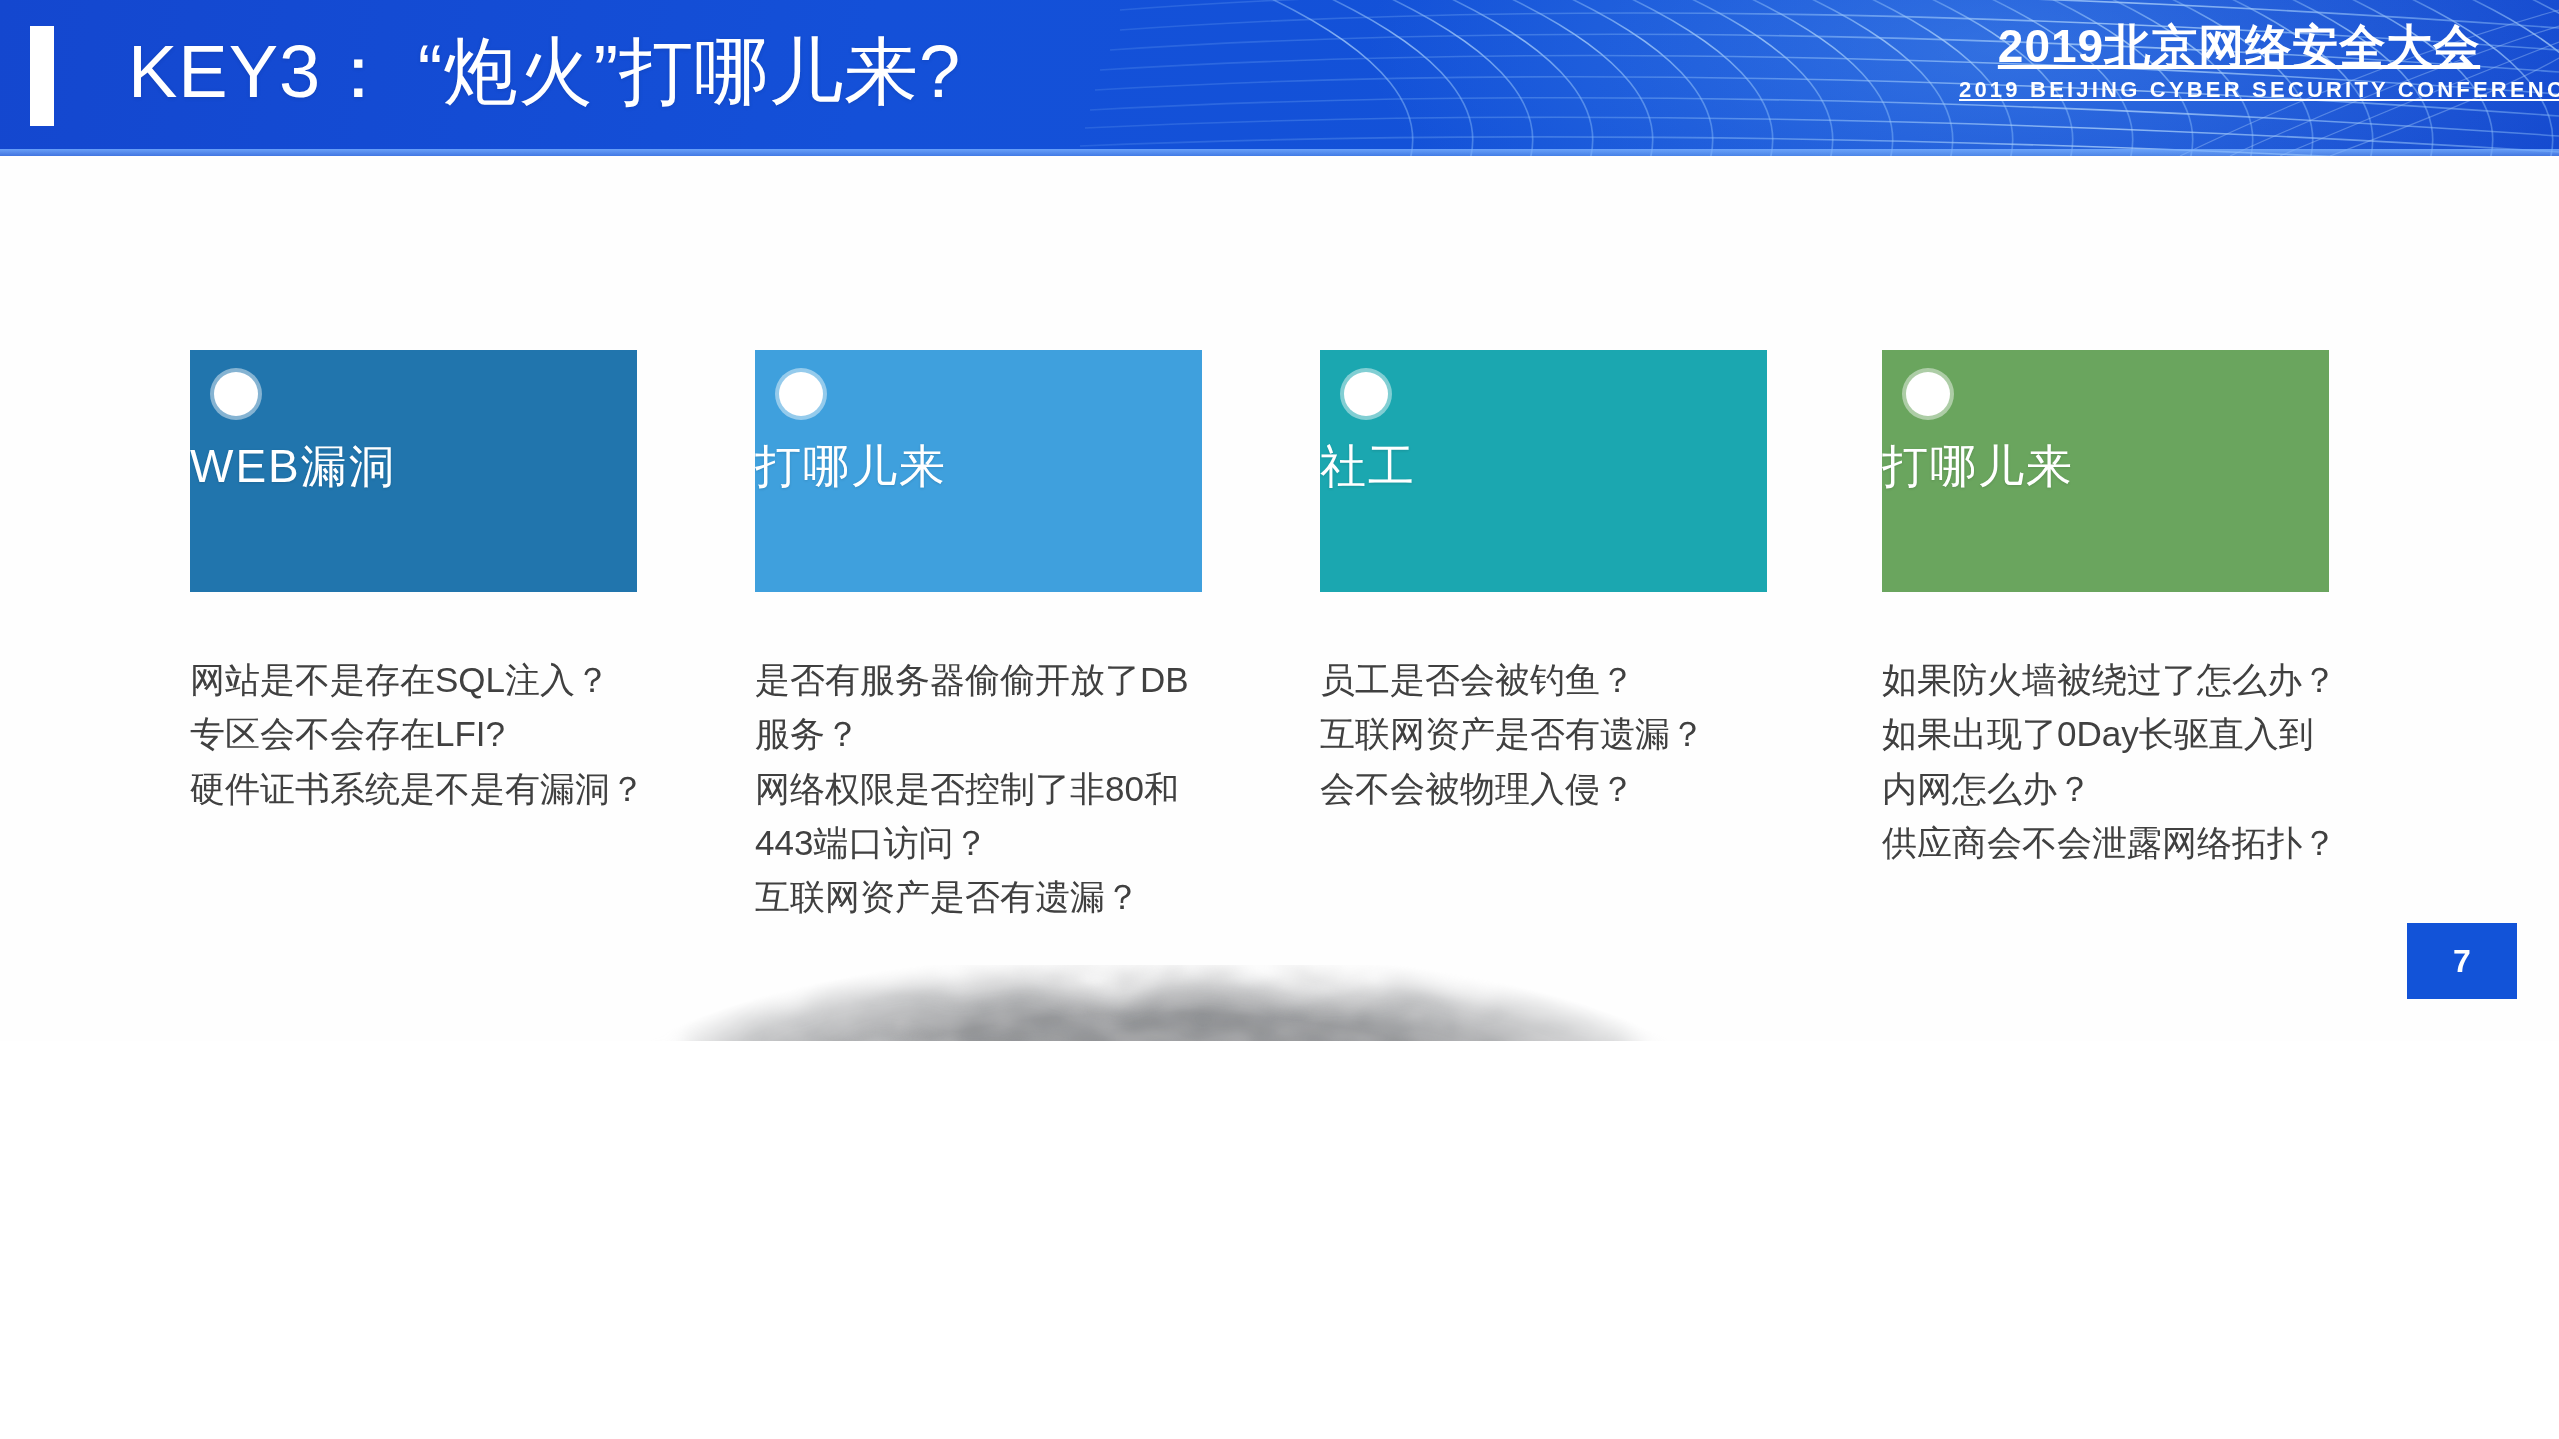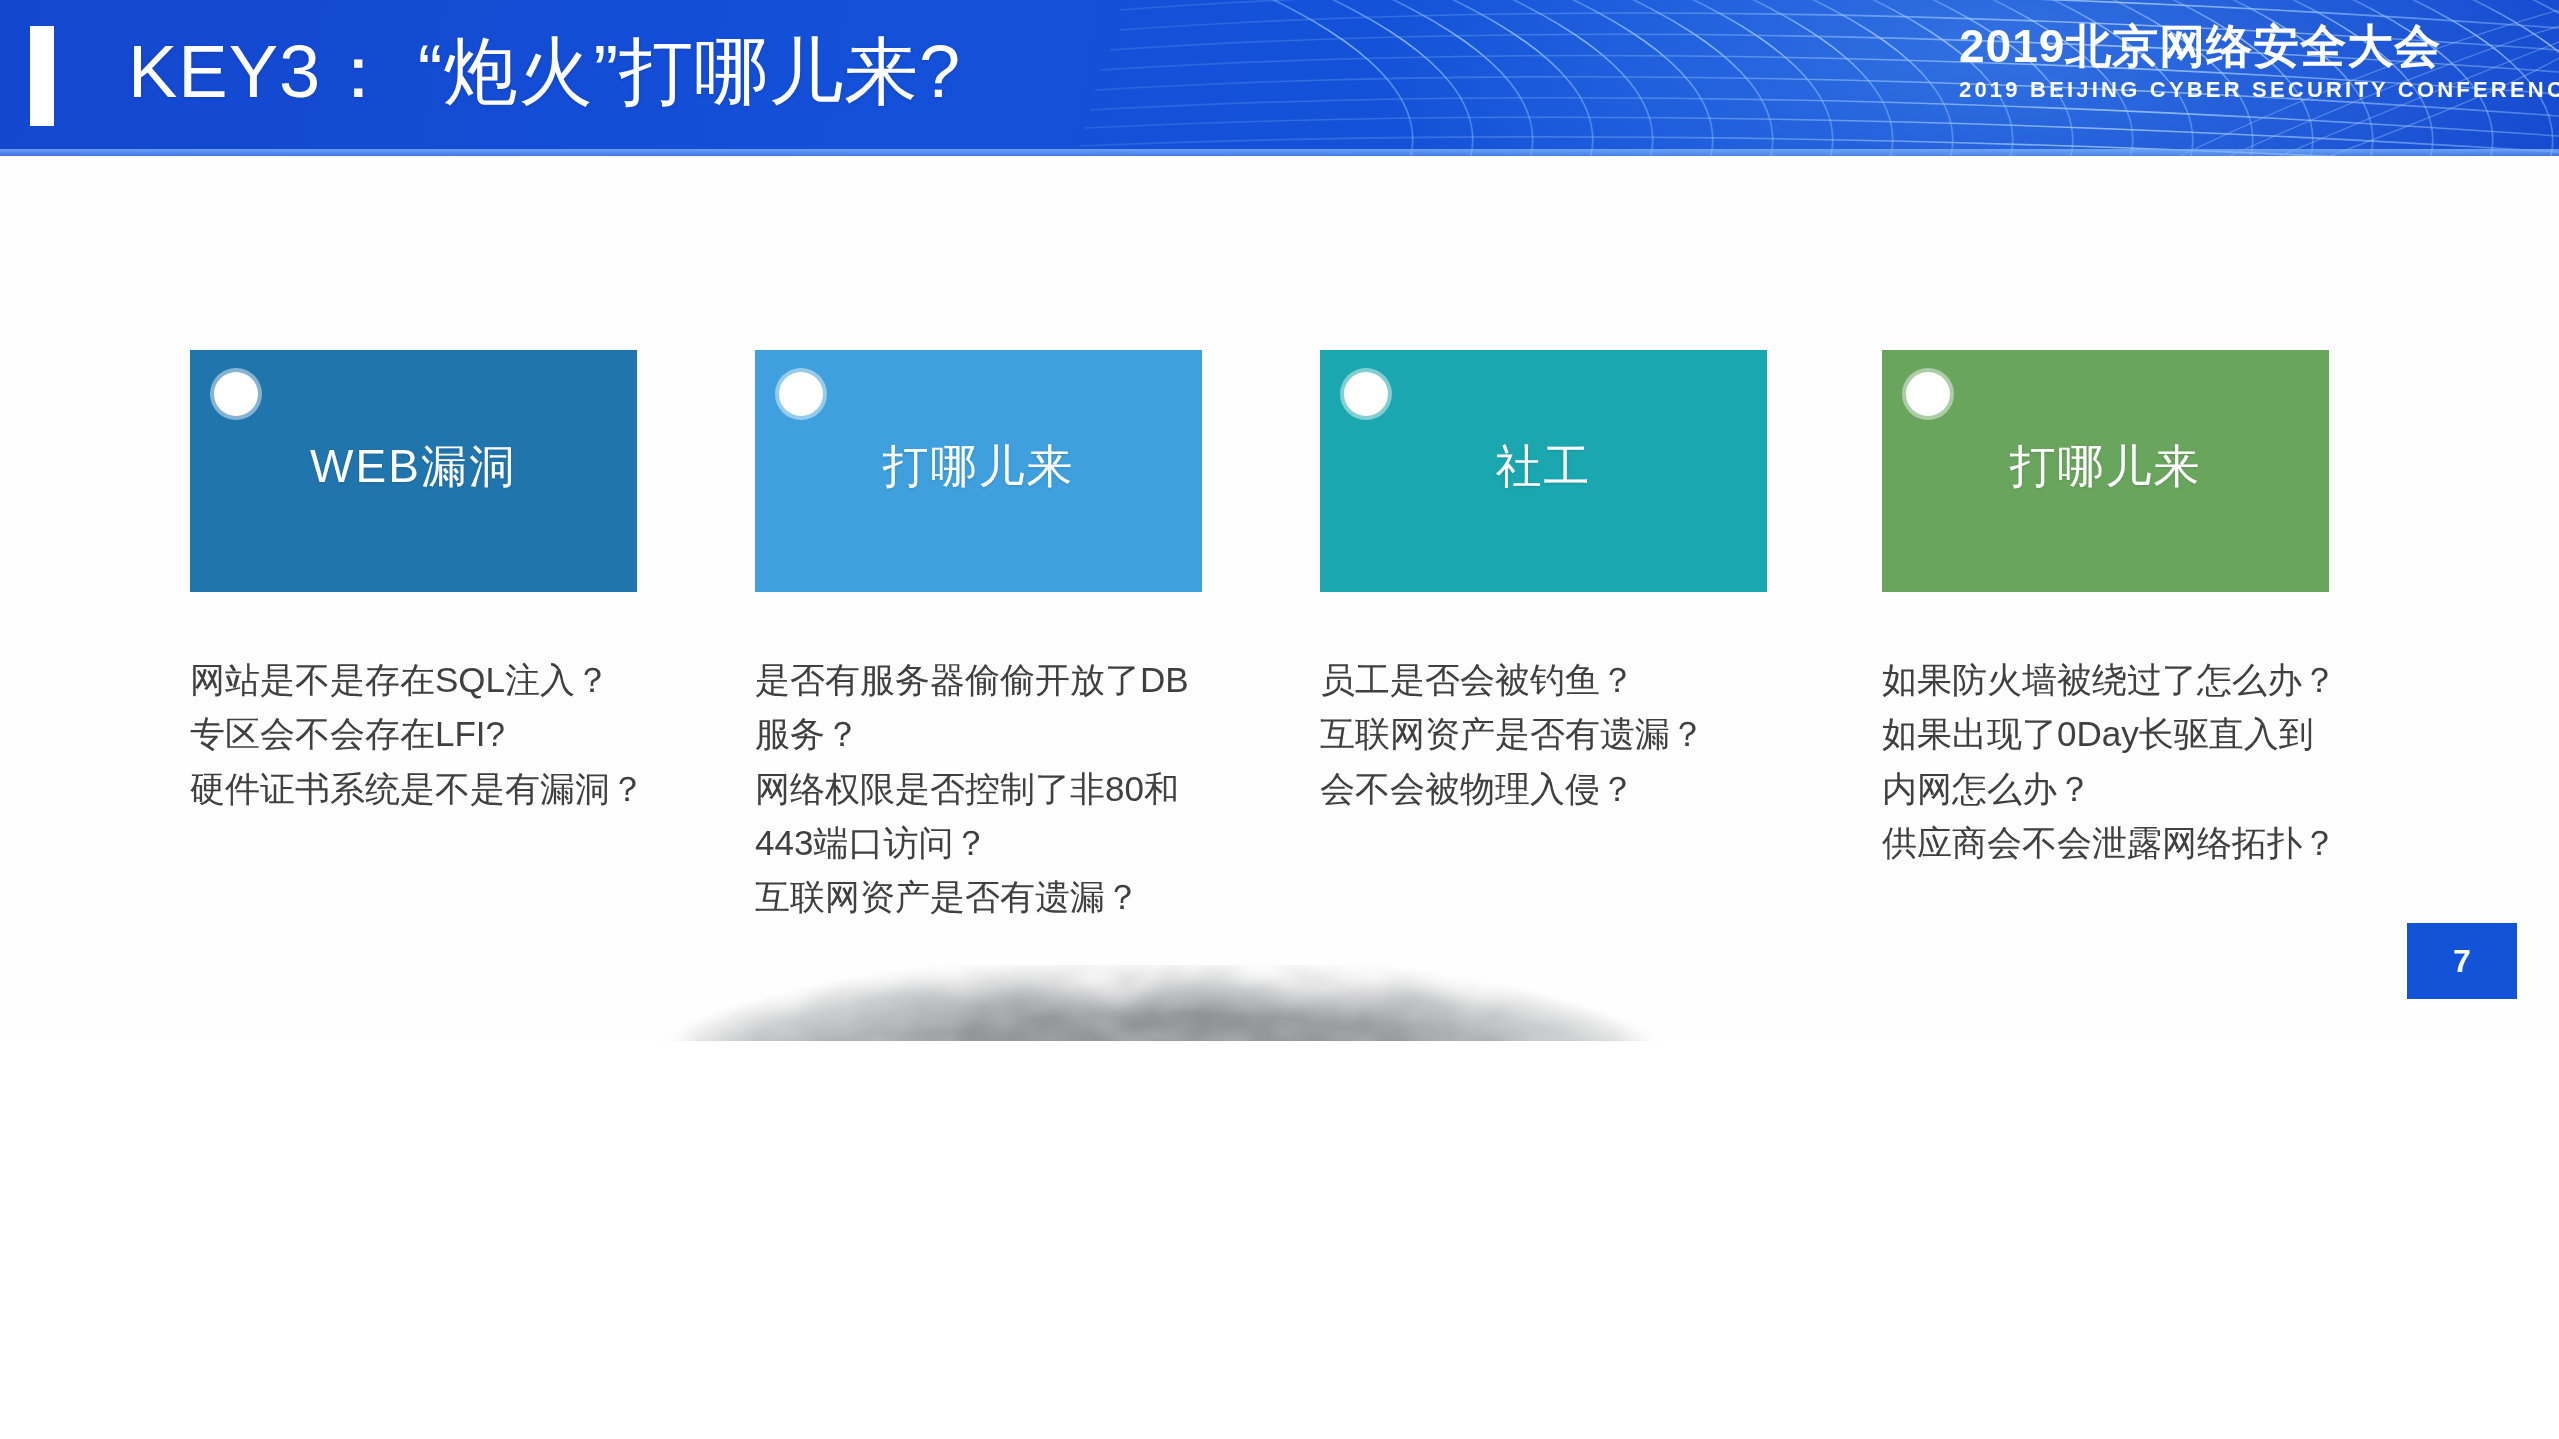--- a/index.html
+++ b/index.html
@@ -62,22 +62,23 @@
     font-weight:400;
     letter-spacing:1px;
     white-space:nowrap;
     text-shadow:0 1px 4px rgba(0,0,0,0.10);
   }
 
   .brand {
     position:absolute;
     right:40px; top:20px;
     width:560px;
-    text-align:left;
+    text-align:center;
     color:#ffffff;
+    text-decoration:underline;
   }
   .brand-main {
     font-size:46px;
     font-weight:bold;
     letter-spacing:1px;
     line-height:1.15;
     white-space:nowrap;
   }
   .brand-sub {
     margin-top:4px;
@@ -111,21 +112,21 @@
     left:24px; top:22px;
     width:44px; height:44px;
     border-radius:50%;
     background:#ffffff;
     box-shadow:0 0 0 4px rgba(255,255,255,0.45);
   }
   .card-label {
     position:absolute;
     left:0; right:0;
     top:86px;
-    text-align:center;
+    text-align:left;
     color:#ffffff;
     font-size:46px;
     font-weight:400;
     letter-spacing:2px;
     text-shadow:0 1px 3px rgba(0,0,0,0.12);
   }
 
   
   .columns {
     position:absolute;

